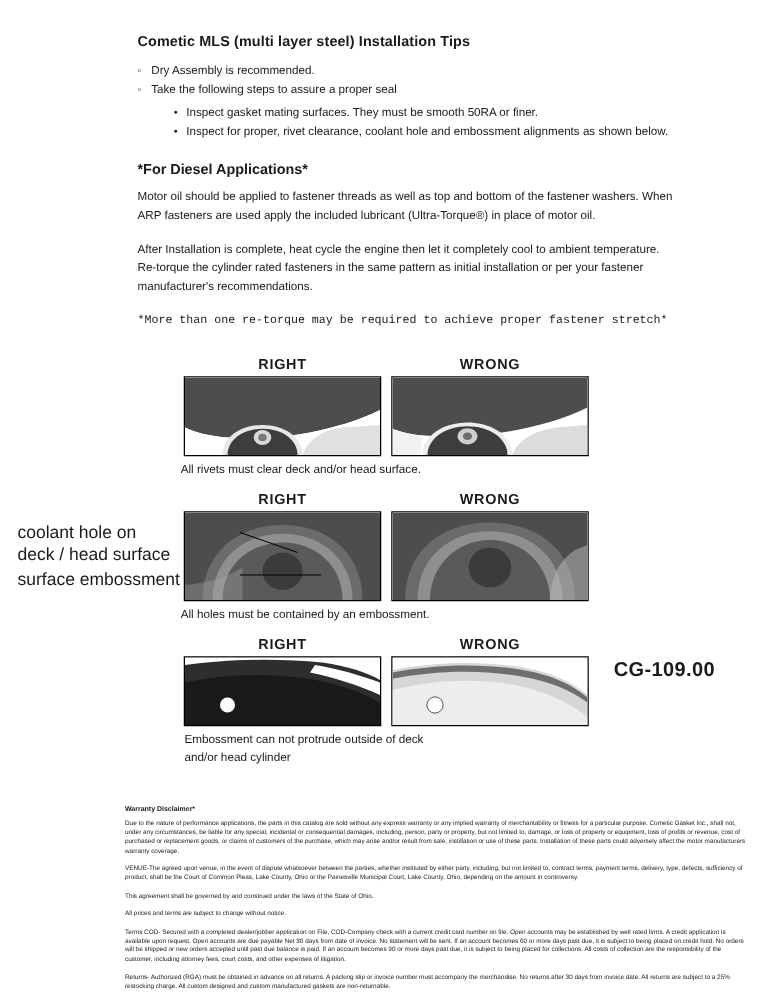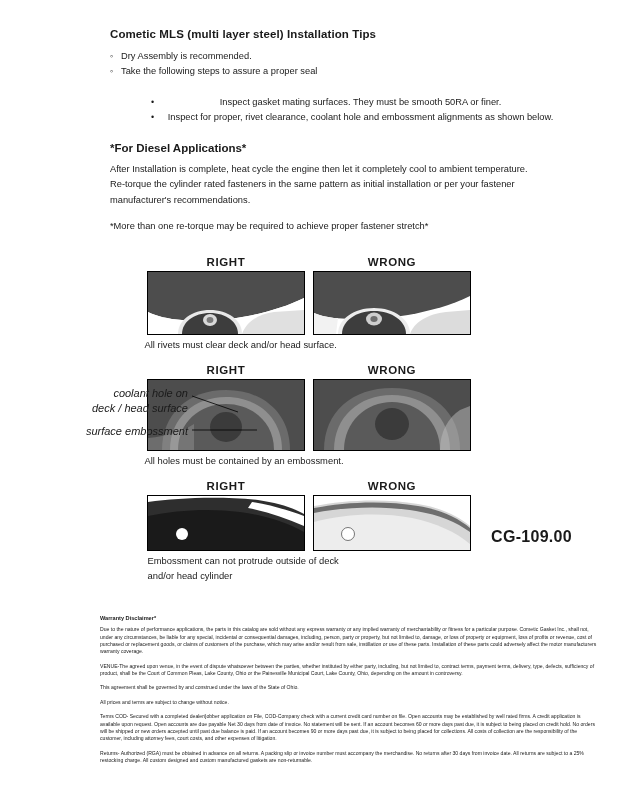--- a/index.html
+++ b/index.html
@@ -43,23 +43,22 @@
   }
   ul.bullets > li::before {
     content: "\25E6";
     position: absolute;
     left: 0;
     top: -0.5px;
     font-size: 9px;
   }
   ul.sub {
     list-style: none;
-    margin: 16px;
+    margin: 4px;
     padding: 0 0 0 14px;
-    text-align: center;
   }
   ul.sub > li {
     font-size: 9.3px;
     line-height: 1.62;
     position: relative;
     padding-left: 10px;
   }
   ul.sub > li::before {
     content: "\2022";
     position: absolute;
@@ -72,21 +71,21 @@
     font-size: 11.5px;
     font-weight: bold;
     margin: 17px 0 8px 68px;
   }
   p.para {
     font-size: 9.3px;
     line-height: 1.64;
     margin: 0 0 11px 68px;
     max-width: 430px;
   }
-  p.para.last { margin-bottom: 0; }
+  p.para.last { margin-bottom: 0; font-family: Liberation Mono, monospace; }
 
   
   .figures {
     margin: 22px 0 0 0;
     position: relative;
   }
   .figrow {
     display: flex;
     justify-content: center;
     gap: 8px;
@@ -127,25 +126,24 @@
   .callouts {
     position: absolute;
     left: 0;
     top: 0;
     width: 100%;
     height: 100%;
     pointer-events: none;
   }
   .callout-text {
     position: absolute;
-    font-size: 11px;
-    text-align: right;
+    font-size: 14px;
+    text-align: left;
     line-height: 1.35;
     white-space: nowrap;
-    font-style: italic;
   }
 
   
   .warranty {
     margin: 34px 0 0 58px;
     width: 500px;
   }
   .warranty h3 {
     font-size: 5.6px;
     font-weight: bold;
@@ -178,20 +176,21 @@
     <li>
       <span>Take the following steps to assure a proper seal</span>
       <ul class="sub">
         <li>Inspect gasket mating surfaces.  They must be smooth 50RA or finer.</li>
         <li>Inspect for proper, rivet clearance, coolant hole and embossment alignments as shown below.</li>
       </ul>
     </li>
   </ul>
 
   <h2 class="subtitle">*For Diesel Applications*</h2>
+  <p class="para">Motor oil should be applied to fastener threads as well as top and bottom of the fastener washers. When ARP fasteners are used apply the included lubricant (Ultra-Torque®) in place of motor oil.</p>
   <p class="para">After Installation is complete, heat cycle the engine then let it completely cool to ambient temperature. Re-torque the cylinder rated fasteners in the same pattern as initial installation or per your fastener manufacturer's recommendations.</p>
   <p class="para last">*More than one re-torque may be required to achieve proper fastener stretch*</p>
 
   <div class="figures">
     <div class="figrow">
       <div class="figcol">
         <div class="figlabel">RIGHT</div>
         <div class="figbox">
           <svg width="156" height="62" viewBox="0 0 156 62">
             <rect x="0" y="0" width="156" height="62" fill="#ffffff"></rect>

